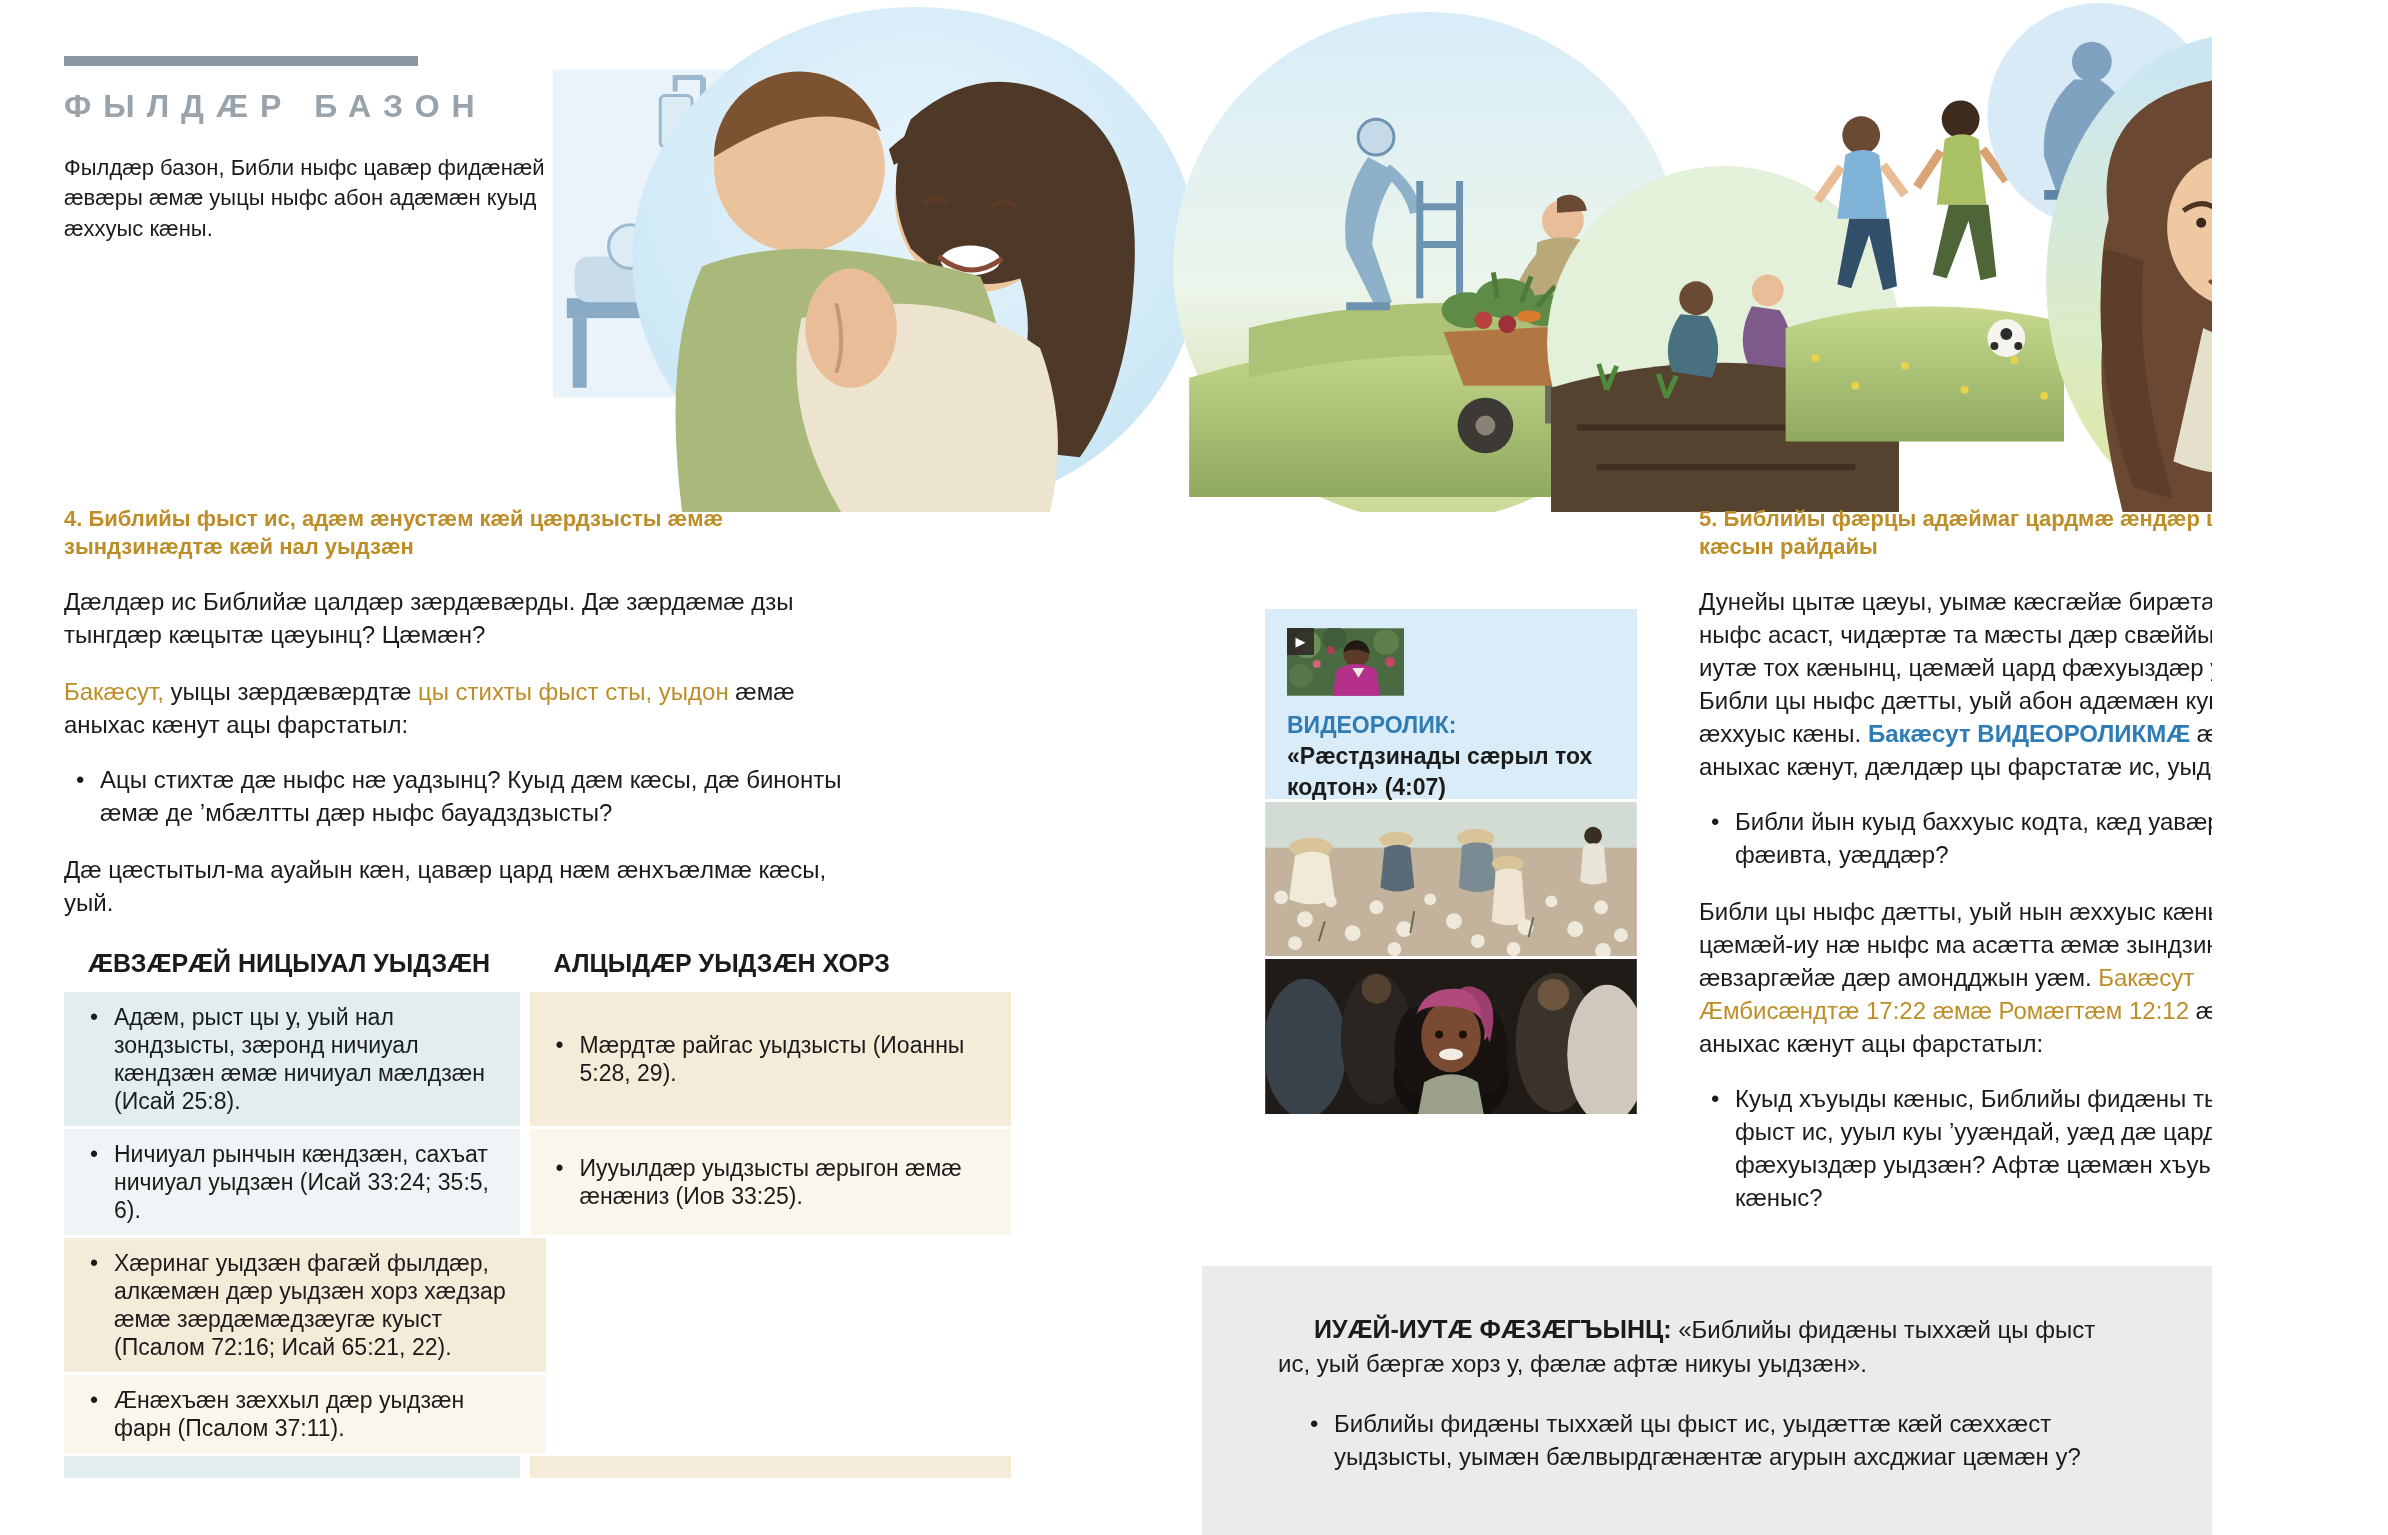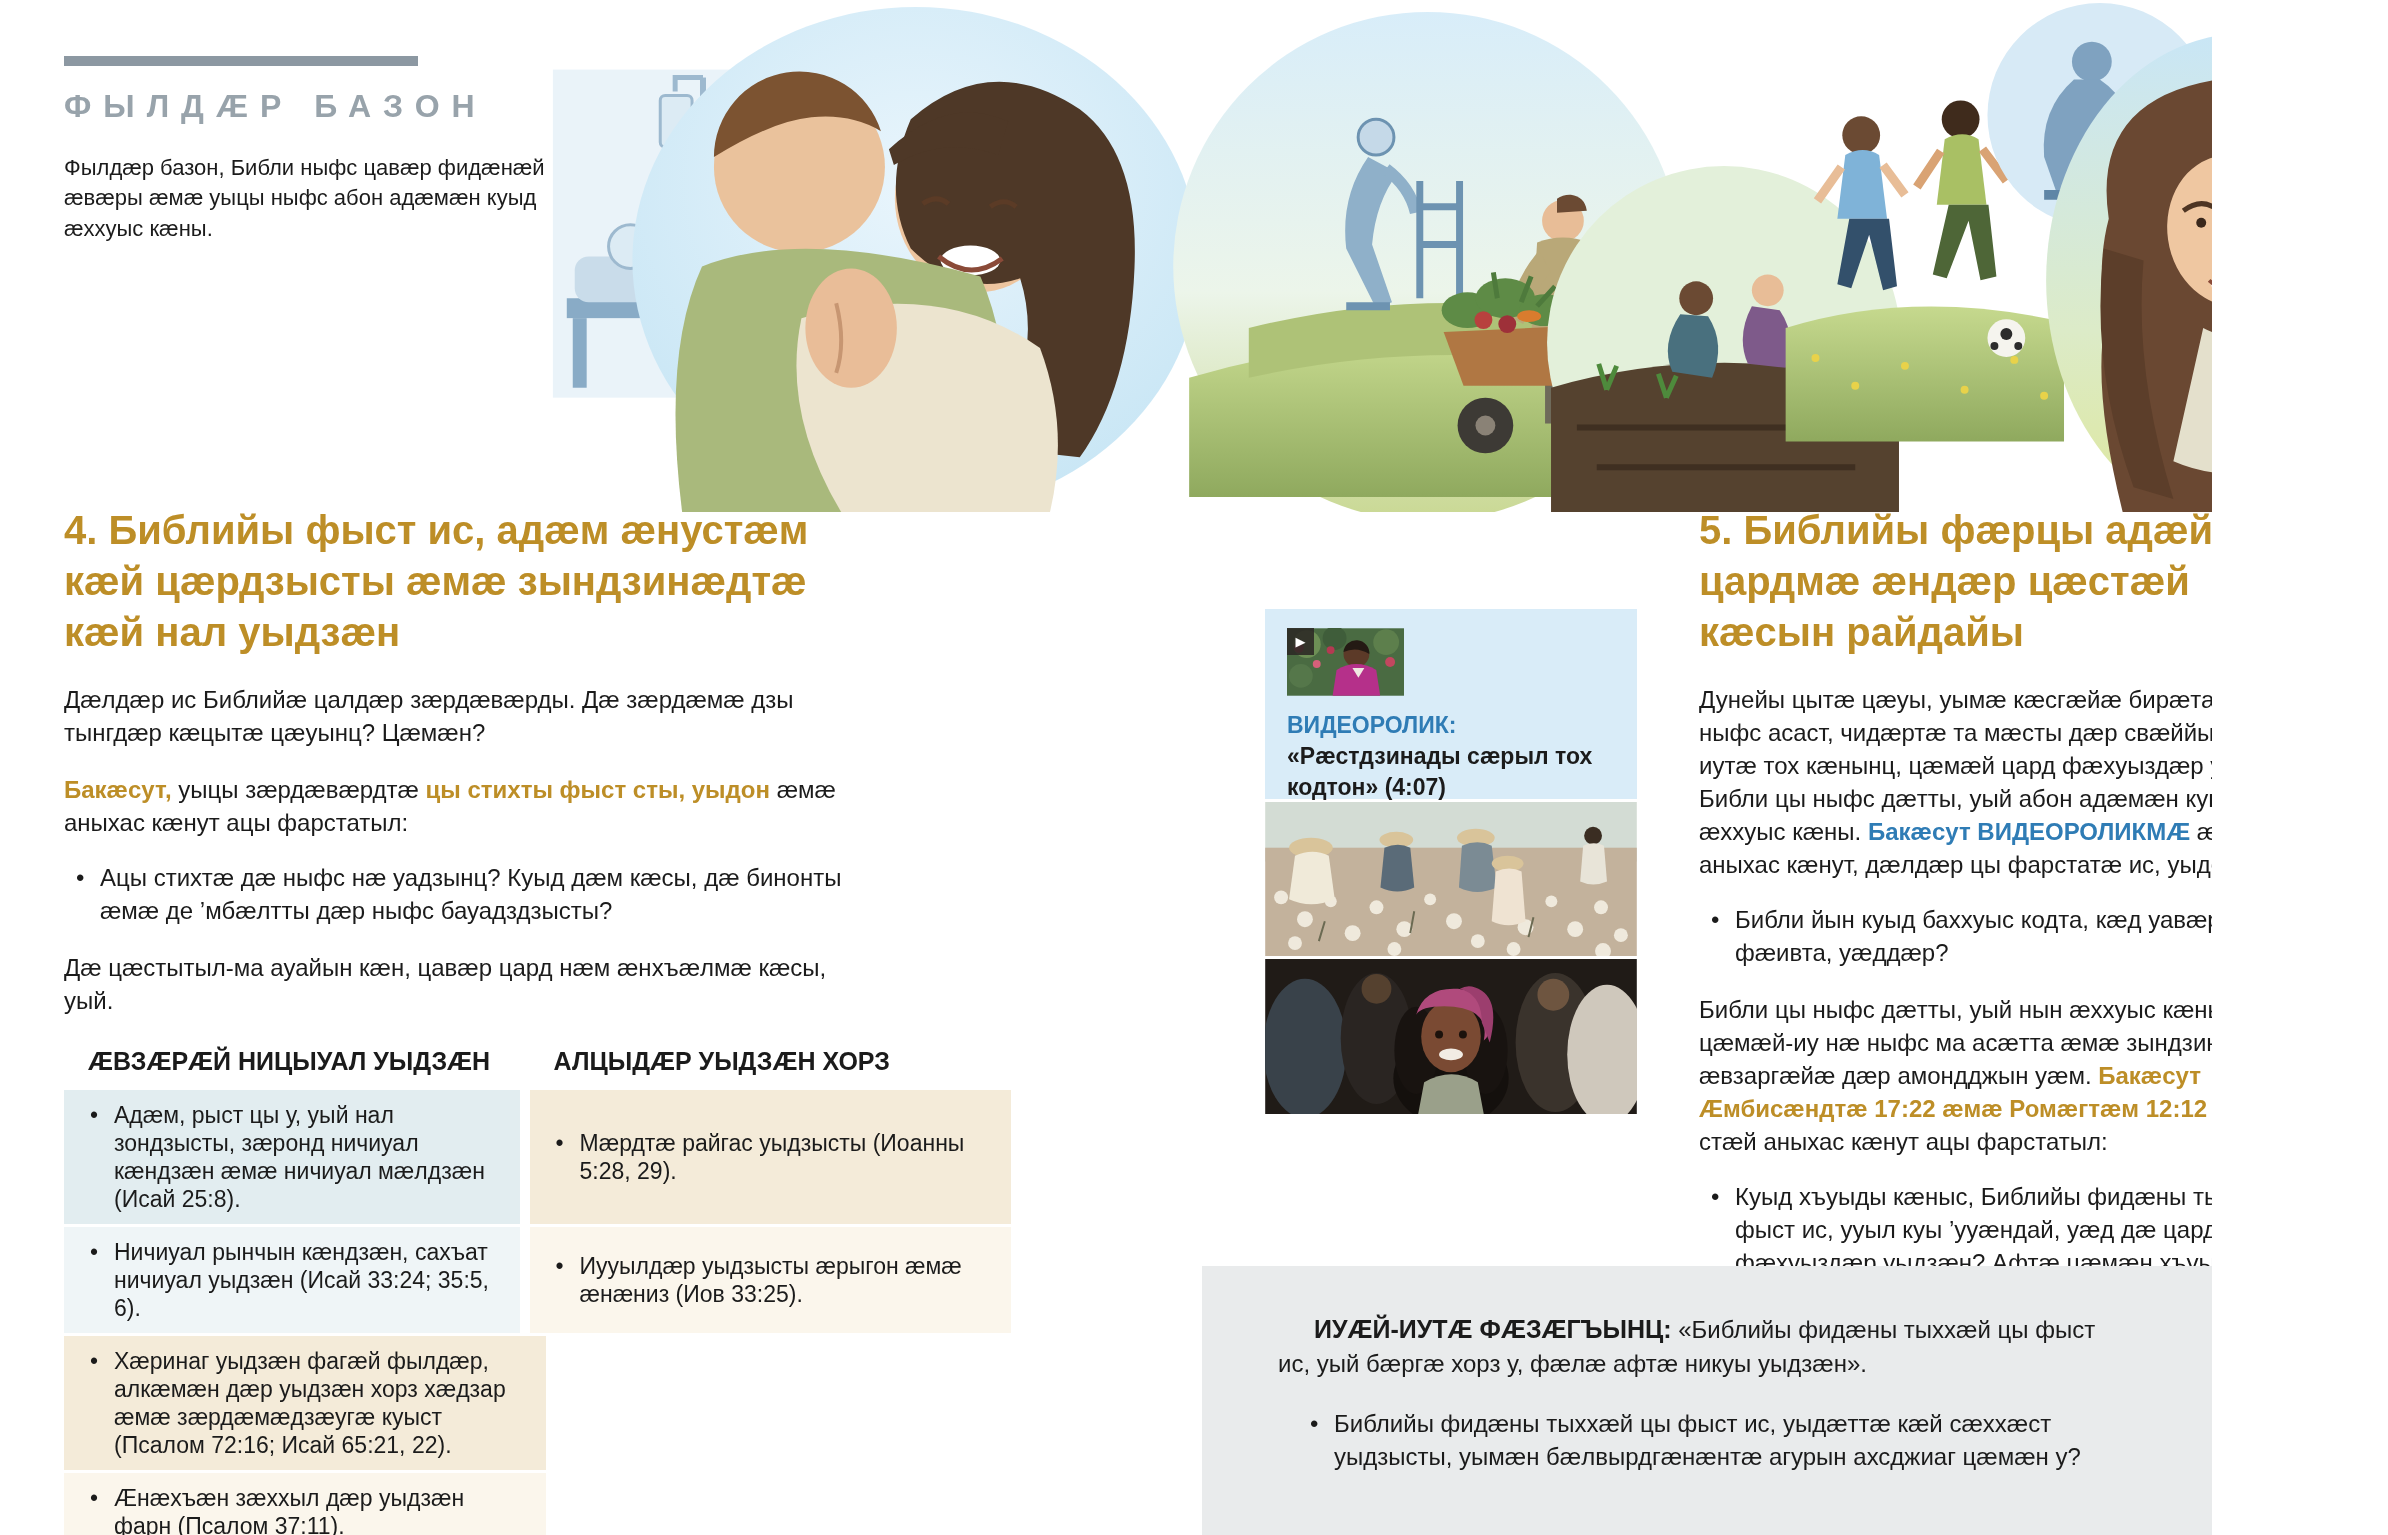--- a/index.html
+++ b/index.html
@@ -10,23 +10,23 @@
   .kicker{position:absolute;left:64px;top:56px;width:498px;}
   .kicker-bar{width:354px;height:10px;background:var(--bar_gray,#8c98a2);}
   .kicker-title{margin:22px 0 0 0;font-size:32px;font-weight:bold;letter-spacing:12px;
                 color:var(--kicker_gray,#98a3ab);}
   .kicker-intro{margin:28px 0 0 0;width:484px;font-size:22px;line-height:1.38;}
 
   
   .hero{position:absolute;left:552px;top:0;width:1836px;height:512px;}
 
   
-  .sec-head{margin:0;font-size:40px;line-height:1.28;font-weight:bold;color:var(--gold,#bd8e27);}
+  .sec-head{margin:0;font-size:22px;line-height:1.28;font-weight:bold;color:var(--gold,#bd8e27);}
   .body-p{font-size:24px;line-height:33px;margin:24px 0 0 0;}
-  .gold{color:var(--gold,#bd8e27);font-weight:bold;}
+  .gold{color:var(--gold,#bd8e27);font-weight:normal;}
   .blue{color:var(--blue,#2f7cb5);font-weight:bold;}
   .b{font-weight:bold;margin-left:36px;}
   ul.blt{list-style:none;margin:22px 0 0 0;padding:0;}
   ul.blt li{position:relative;padding-left:36px;margin:0 0 12px 0;font-size:24px;line-height:33px;}
   ul.blt li::before{content:"•";position:absolute;left:12px;top:0;}
 
   .col-left{position:absolute;left:64px;top:505px;width:1035px;}
   .col-left .sec-head{width:816px;}
   .col-left .body-p{width:796px;}
   .col-left ul.blt li{width:756px;}

